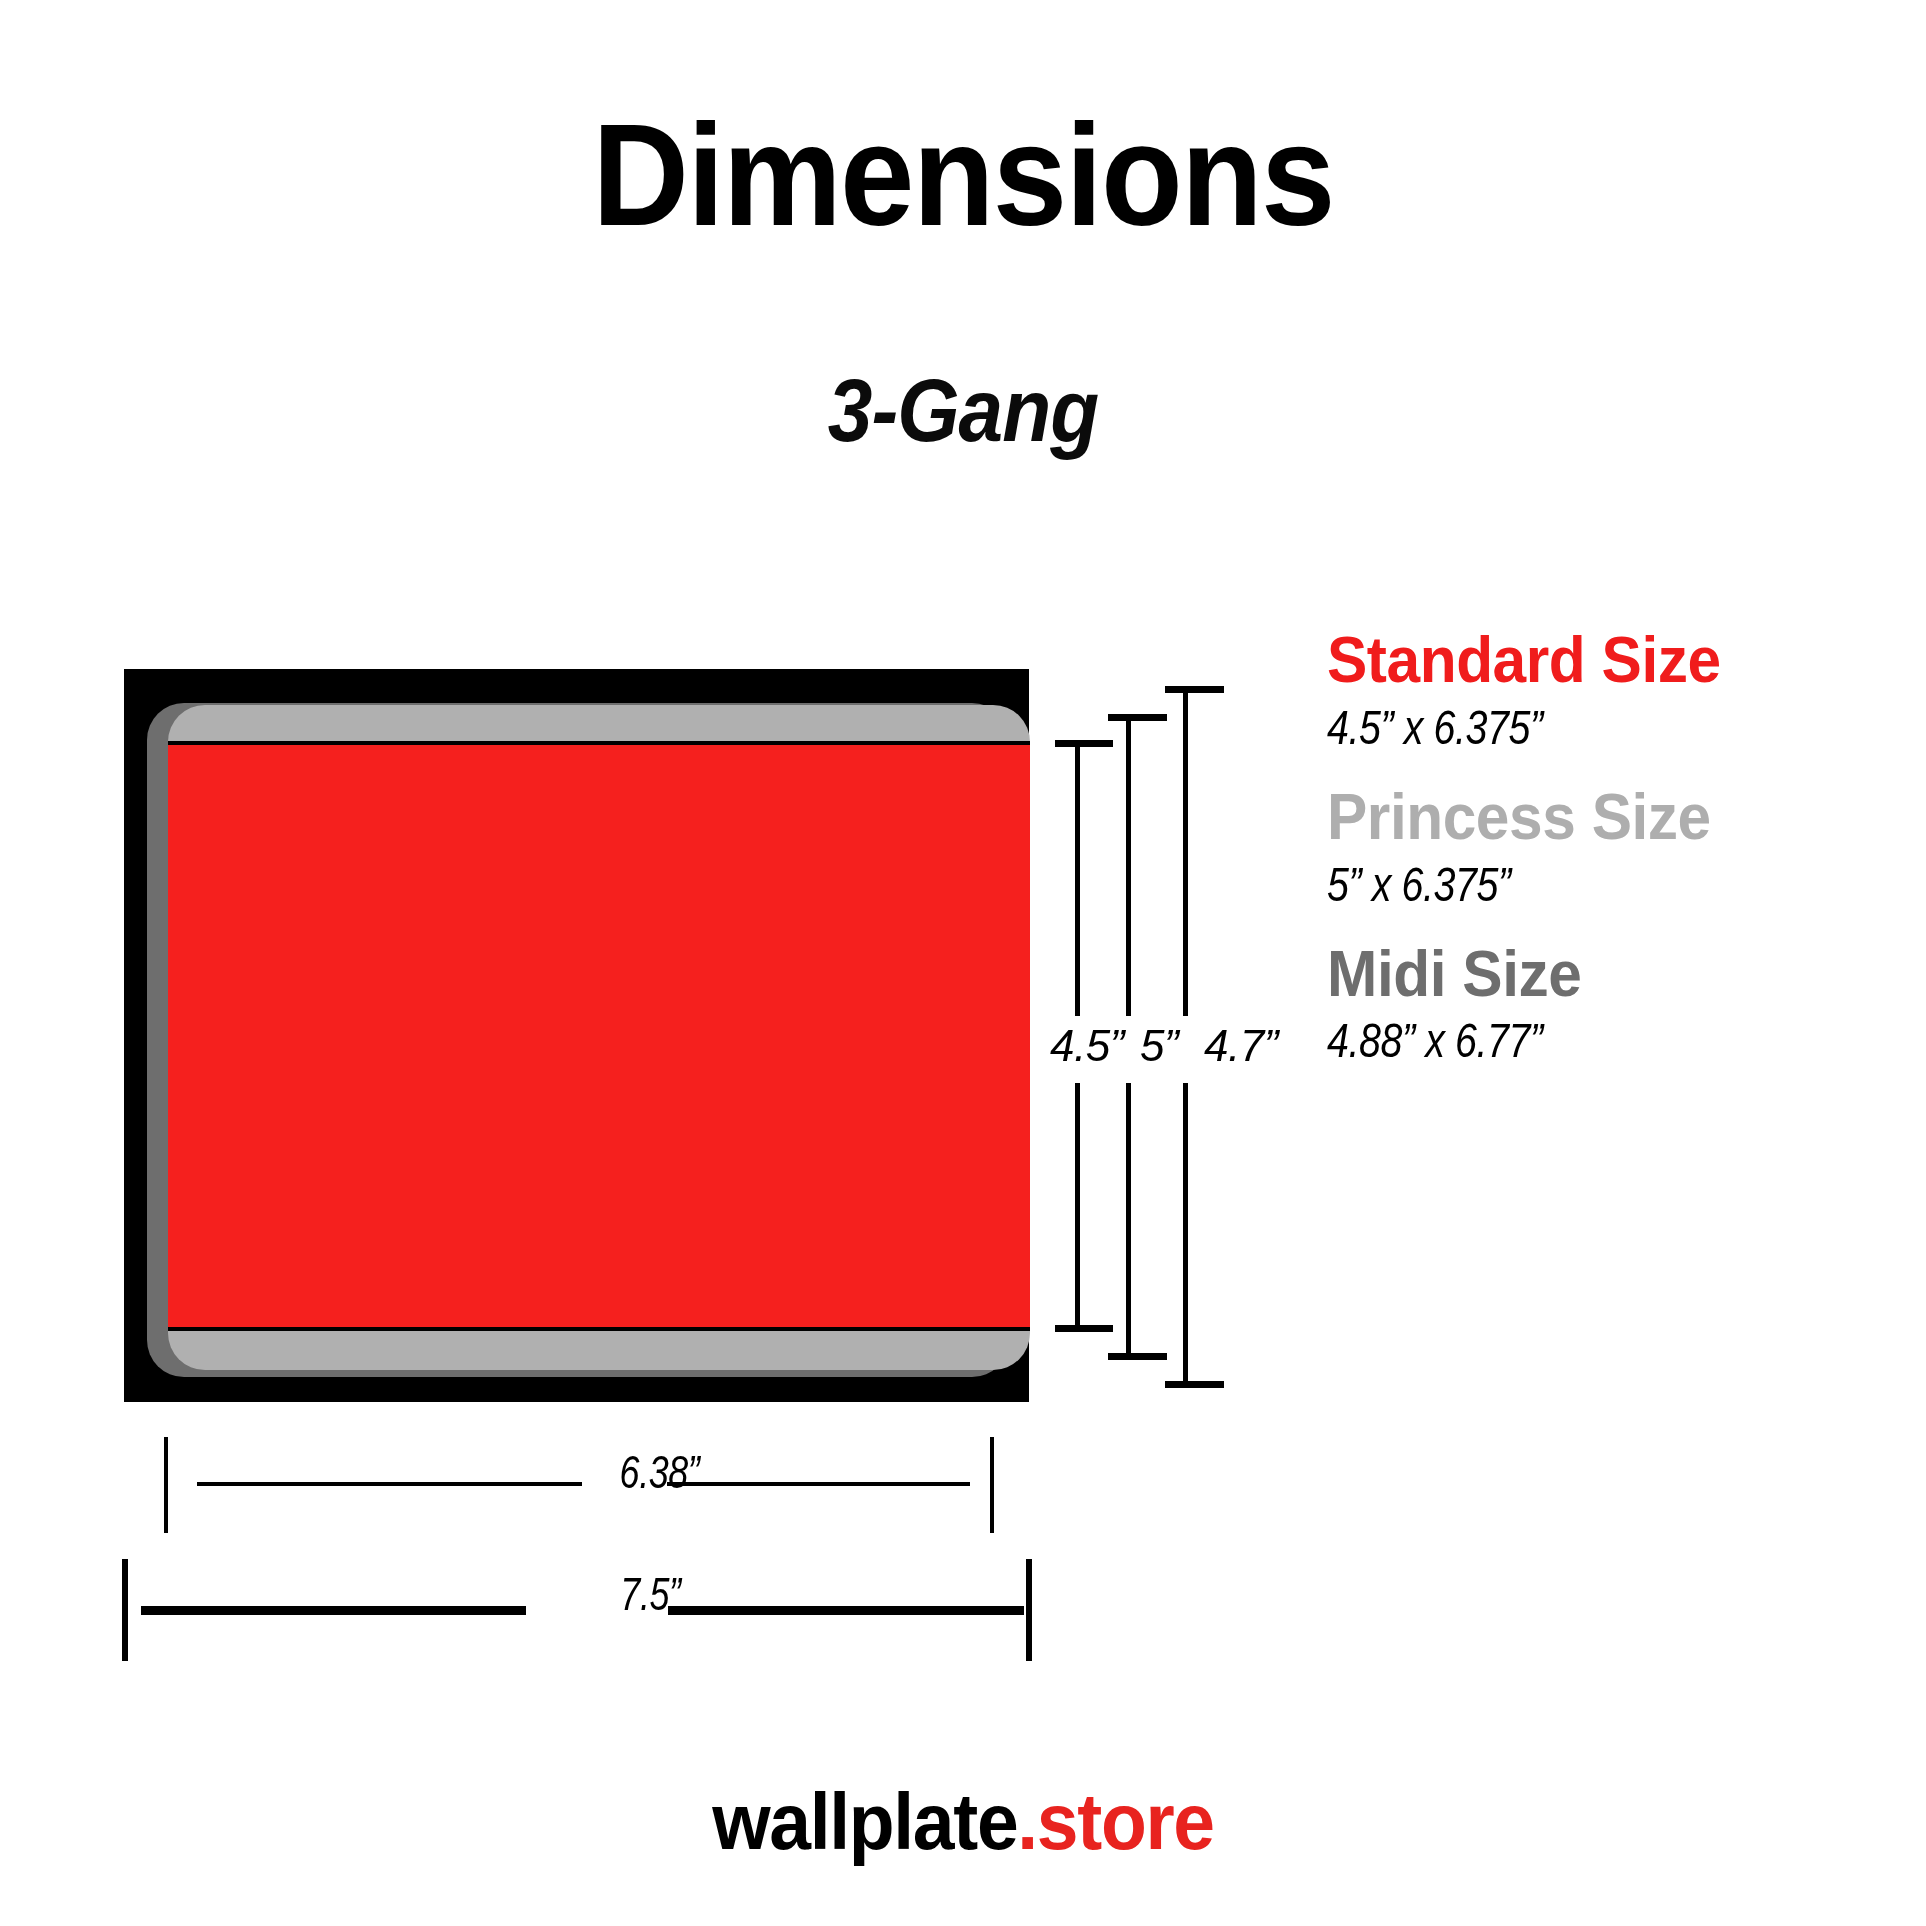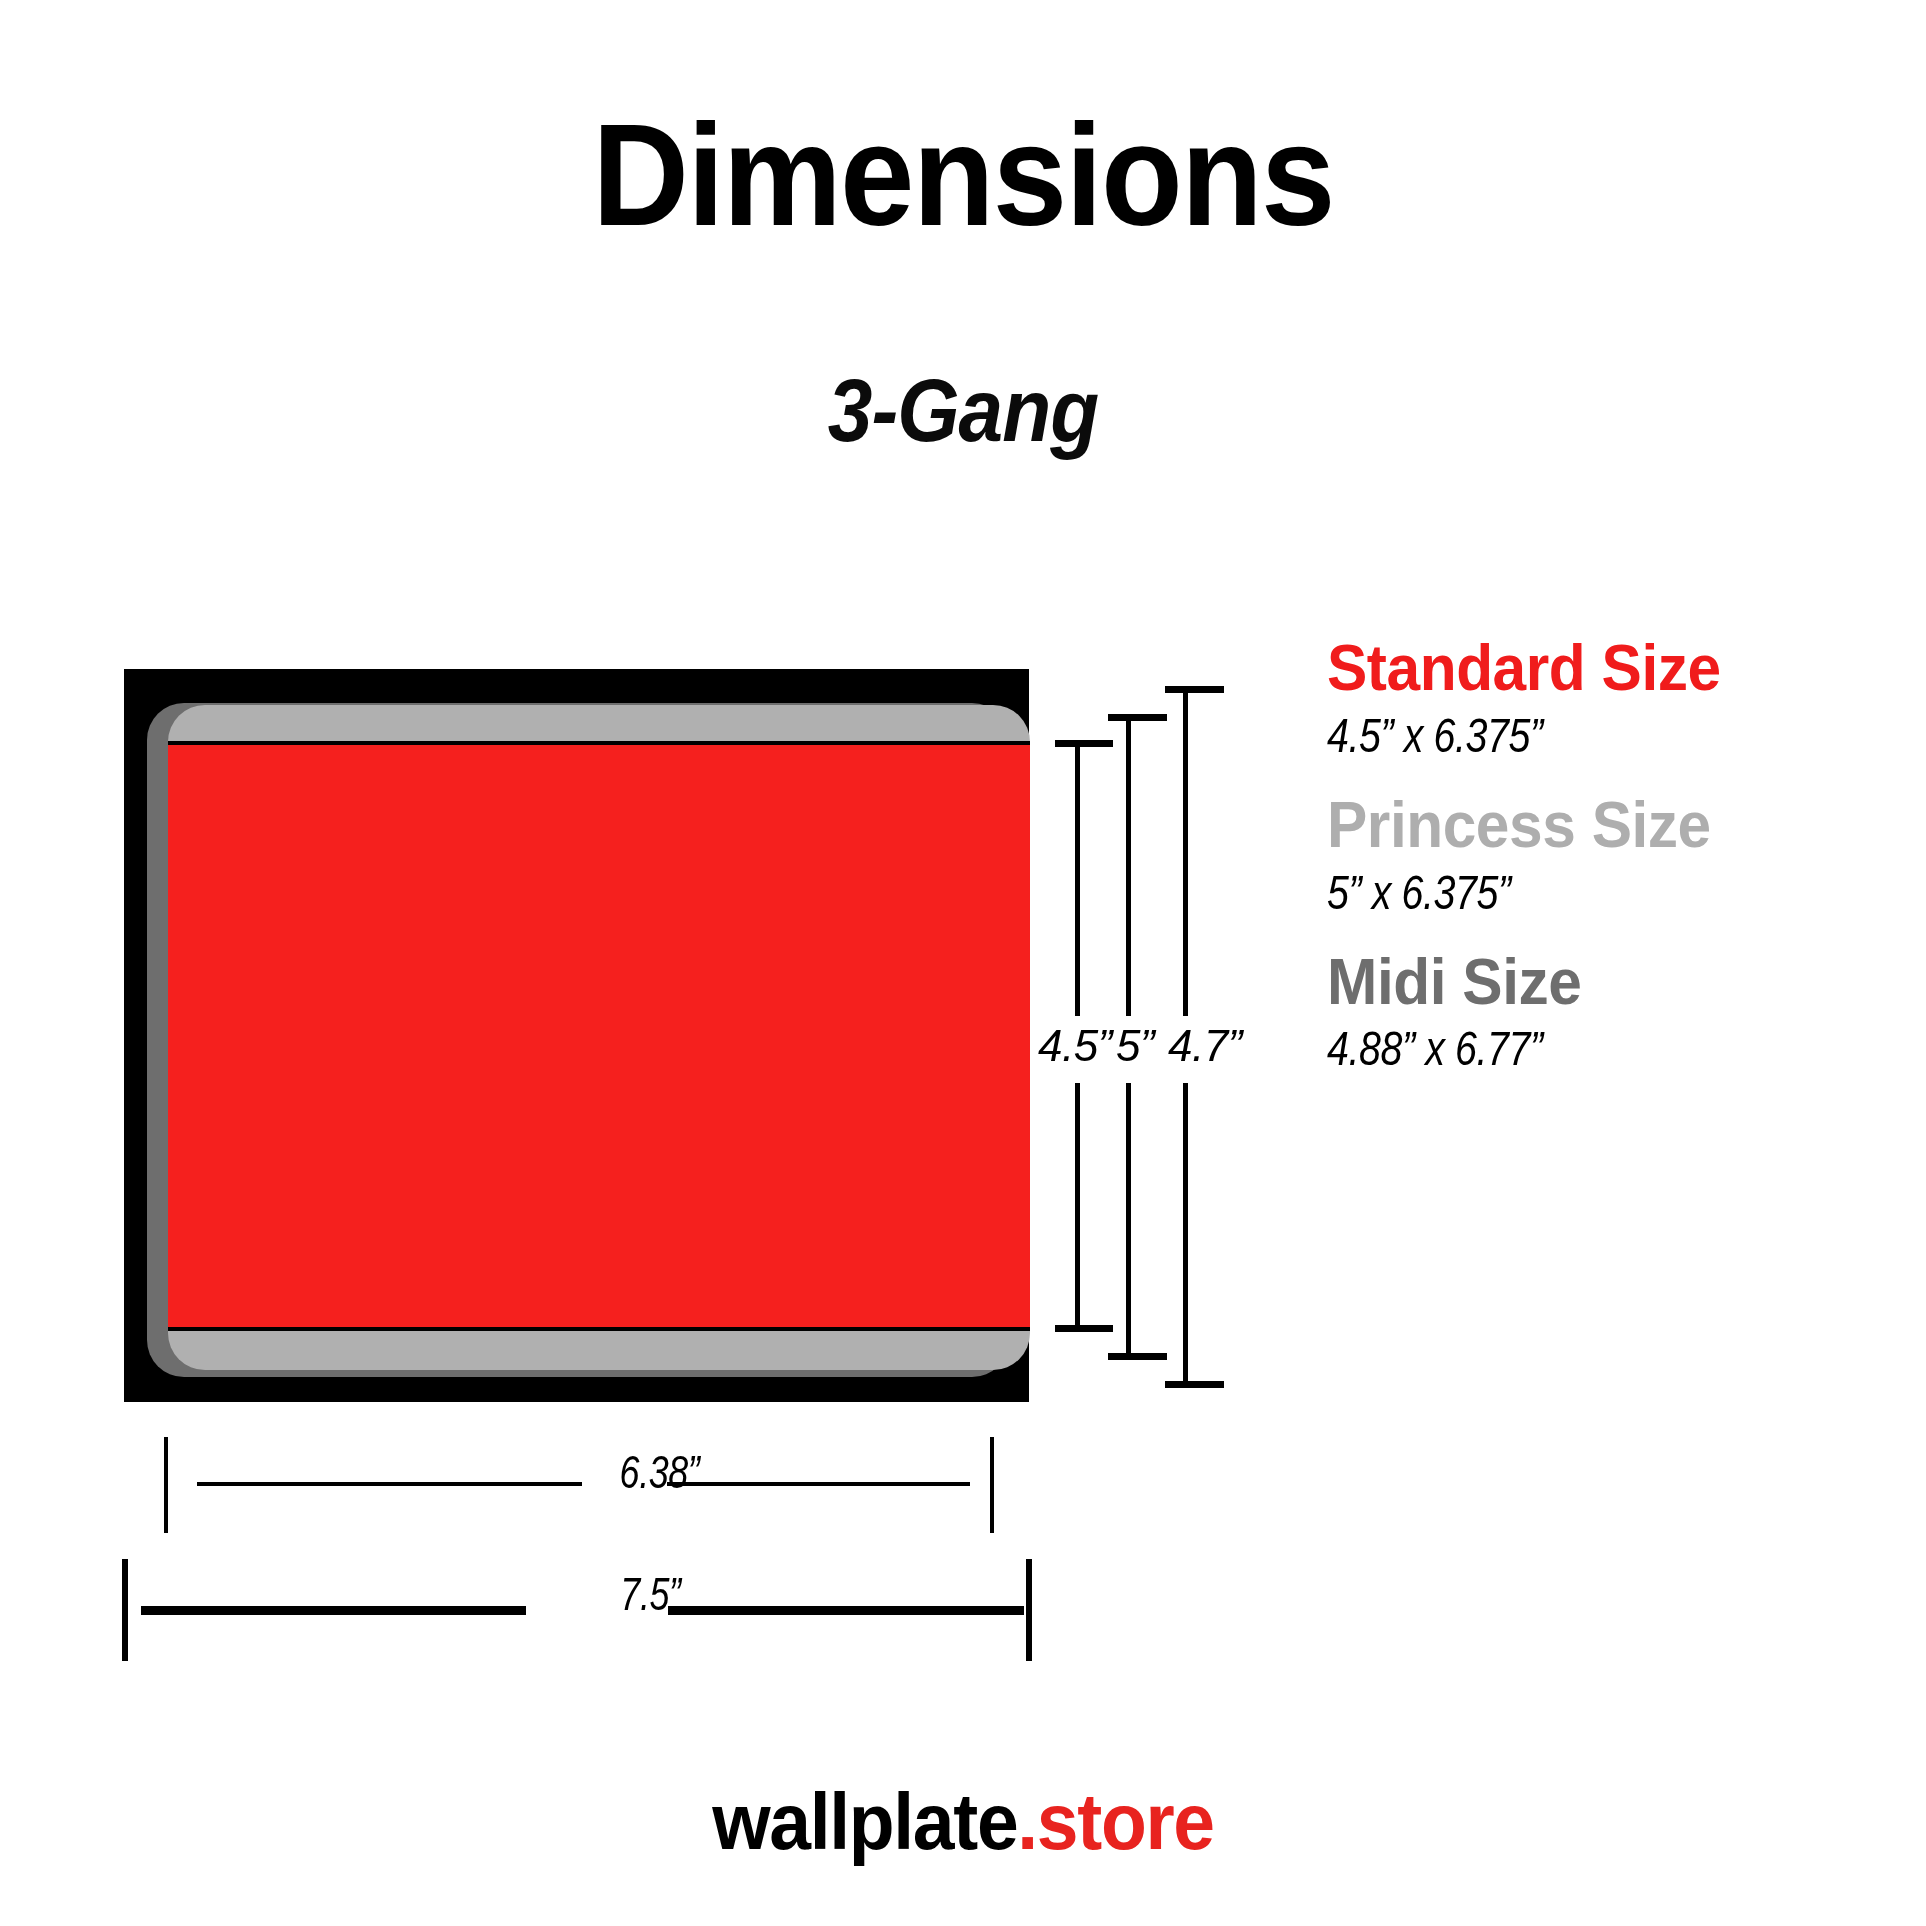--- a/index.html
+++ b/index.html
@@ -61,41 +61,40 @@
   
   .vline{position:absolute;width:4.8px;background:#000;}
   .vtick{position:absolute;height:6.7px;background:#000;}
   #vlabels{
     position:absolute;left:1038px;top:1021px;
     width:222px;
     font-size:44px;font-style:italic;font-weight:400;color:#000;
     letter-spacing:-0.5px;
     white-space:nowrap;
   }
-  #vlabels span{display:inline-block;}
+  #vlabels span{display:inline-block;margin-left:12px;}
   #vl-45{width:78px;text-align:left;}
   #vl-5{width:52px;text-align:left;}
   #vl-55{width:auto;text-align:left;}
 
   
   .hline{position:absolute;background:#000;}
   .hcap{position:absolute;width:4.3px;background:#000;}
   .hcap-thick{position:absolute;width:5.8px;background:#000;}
   .hlabel{
     position:absolute;
     font-size:46px;font-style:italic;color:#000;
     letter-spacing:-0.5px;white-space:nowrap;
     transform:scaleX(0.78);
   }
 
   
   #size-list{
     position:absolute;left:1327px;top:626px;
     width:592px;
-    margin-top:8px;
   }
   .size-block{margin-bottom:25px;}
   .size-name{
     font-size:65px;line-height:1.06;
     font-weight:700;letter-spacing:-0.5px;
     transform:scaleX(0.93);transform-origin:left center;
     white-space:nowrap;
   }
   .size-dims{
     font-size:48px;line-height:1.25;

